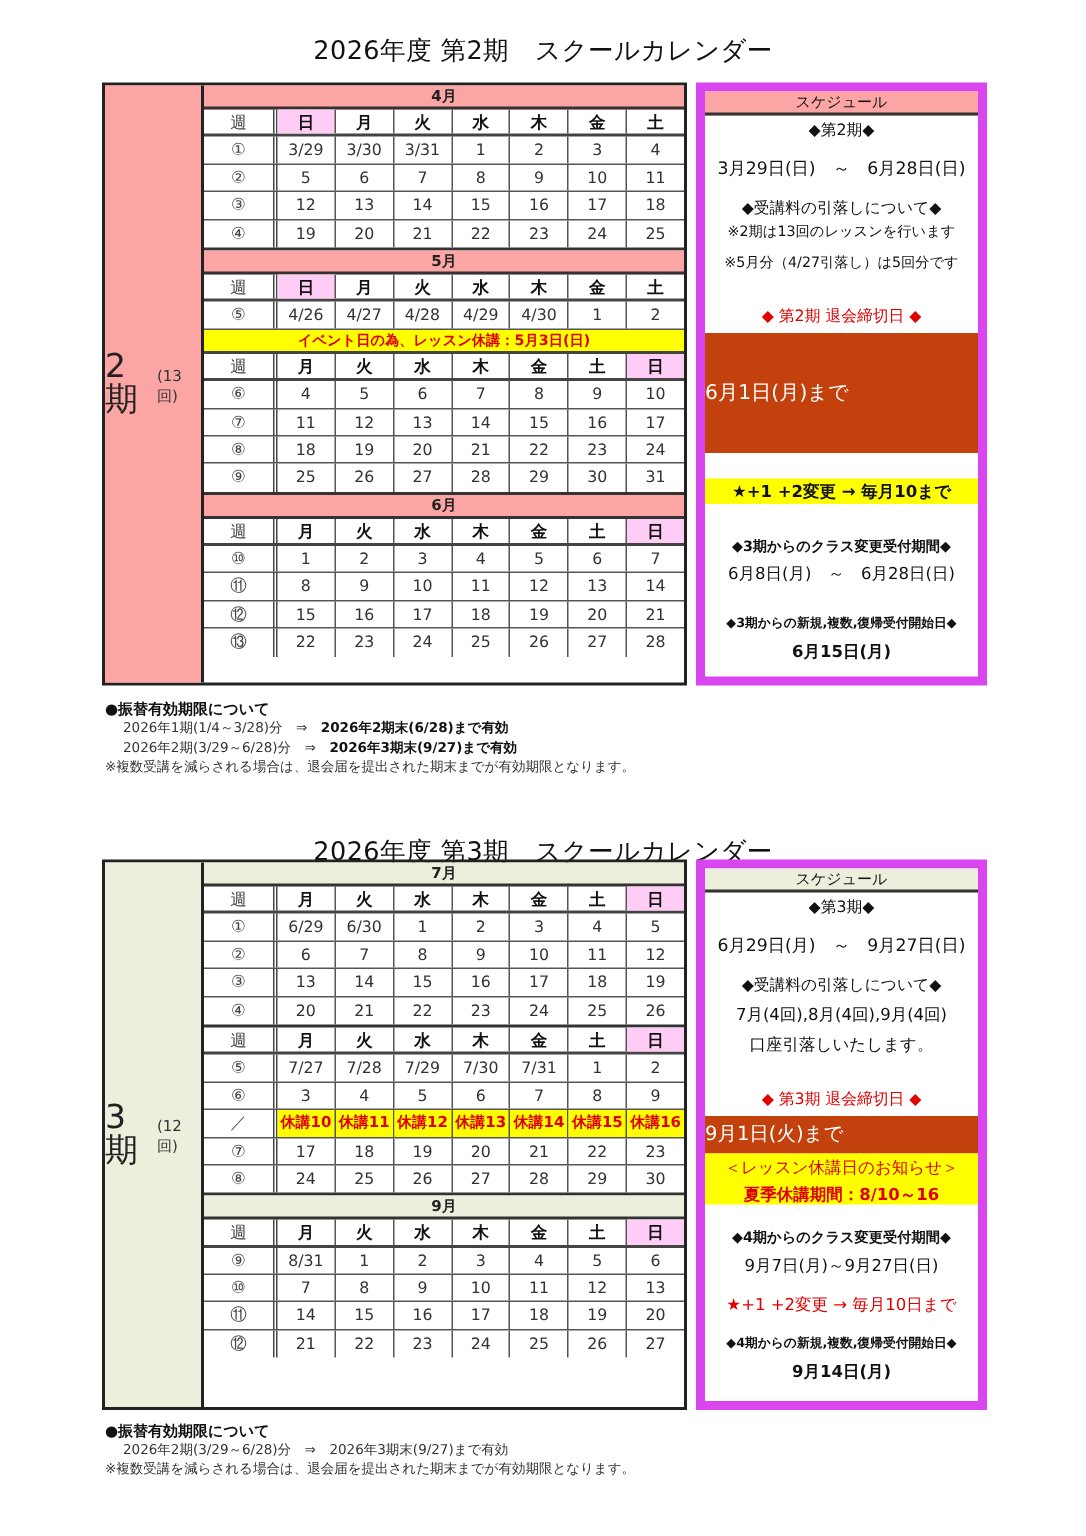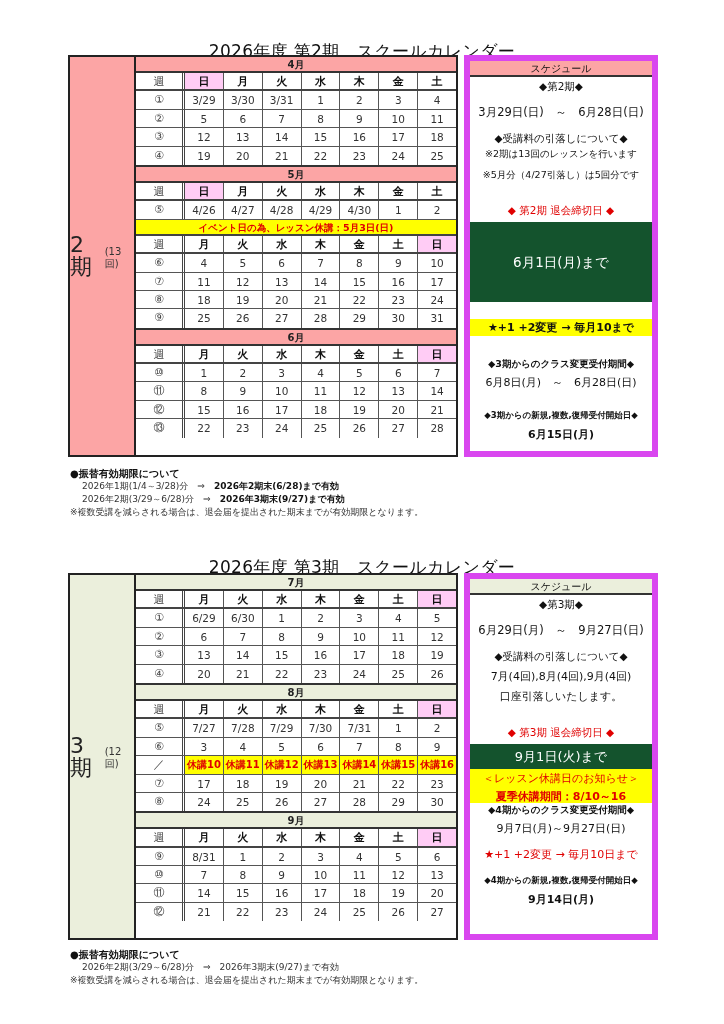--- a/index.html
+++ b/index.html
@@ -24,35 +24,35 @@
   .month-block { border-bottom: 2px solid #333; }
   .month-block:last-child { border-bottom: none; }
 
   .sched { position: absolute; left: 464px; width: 194px; border: 6px solid #d946ef; }
   .sched-hdr { height: 16px; text-align: center; font-size: 10px; line-height: 15px; border-bottom: 2px solid #333; color: #111; }
   .sline { text-align: center; font-size: 10.5px; color: #111; white-space: nowrap; }
   .sline.bold { font-weight: bold; }
   .sline.sm { font-size: 9.5px; }
   .sline.xs { font-size: 8.5px; }
   .red { color: #e00000; }
-  .redbox { background: #14532d; color: #fff; text-align: center; font-size: 13px; }
+  .redbox { background: #c2410c; color: #fff; text-align: left; font-size: 13px; }
   .yellowbox { background: #ffff00; text-align: center; }
 
   .notes { position: absolute; left: 70px; font-size: 9px; color: #333; line-height: 13px; }
   .notes .nh { font-weight: bold; font-size: 10px; color: #111; }
   .notes .ind { padding-left: 12px; }
   .notes b { color: #111; }
 
   .p2 .month-hdr, .p2 .sched-hdr, .p2 .period-label { background: #fca5a5; }
   .p3 .month-hdr, .p3 .sched-hdr, .p3 .period-label { background: #ebefdc; }
 </style>
 </head>
 <body>
 
-<div class="title" style="top:40px;">2026年度 第2期　スクールカレンダー</div>
+<div class="title" style="top:22px;">2026年度 第2期　スクールカレンダー</div>
 
 <div class="cal-wrap p2" style="top:55px; height:402px;">
   <div class="period-label">
     <div class="period-big">2期</div>
     <div class="period-count">(13回)</div>
   </div>
   <div class="cal-body" id="p2-body">
       <div class="month-block">
         <div class="month-hdr">4月</div>
         <div class="row dow-row">
@@ -314,21 +314,20 @@
           <div class="cell">20</div>
           <div class="cell">21</div>
           <div class="cell">22</div>
           <div class="cell">23</div>
           <div class="cell">24</div>
           <div class="cell">25</div>
           <div class="cell">26</div>
         </div>
       </div>
       <div class="month-block">
-        <div class="month-hdr">8月</div>
         <div class="row dow-row">
           <div class="cell wk">週</div>
           <div class="cell dow">月</div>
           <div class="cell dow">火</div>
           <div class="cell dow">水</div>
           <div class="cell dow">木</div>
           <div class="cell dow">金</div>
           <div class="cell dow">土</div>
           <div class="cell dow sun">日</div>
         </div>
@@ -445,21 +444,21 @@
   <div class="sline" style="margin-top:11px; font-size:11.5px;">6月29日(月)　～　9月27日(日)</div>
   <div class="sline" style="margin-top:12px;">◆受講料の引落しについて◆</div>
   <div class="sline" style="margin-top:5px; font-size:11px;">7月(4回),8月(4回),9月(4回)</div>
   <div class="sline" style="margin-top:5px; font-size:11px;">口座引落しいたします。</div>
   <div class="sline red" style="margin-top:22px;">◆ 第3期 退会締切日 ◆</div>
   <div class="redbox" style="margin-top:4px; height:25px; line-height:25px; font-size:13px;">9月1日(火)まで</div>
   <div class="yellowbox" style="height:34px; padding-top:2px;">
     <div class="sline red" style="font-size:11px;">＜レッスン休講日のお知らせ＞</div>
     <div class="sline red bold" style="font-size:11px; margin-top:3px;">夏季休講期間：8/10～16</div>
   </div>
-  <div class="sline sm bold" style="margin-top:1px;">◆4期からのクラス変更受付期間◆</div>
+  <div class="sline sm bold" style="margin-top:16px;">◆4期からのクラス変更受付期間◆</div>
   <div class="sline" style="margin-top:4px; font-size:11px;">9月7日(月)～9月27日(日)</div>
   <div class="sline red" style="margin-top:11px; font-size:11px;">★+1 +2変更 → 毎月10日まで</div>
   <div class="sline xs bold" style="margin-top:13px;">◆4期からの新規,複数,復帰受付開始日◆</div>
   <div class="sline bold" style="margin-top:5px; font-size:11px;">9月14日(月)</div>
 </div>
 
 <div class="notes" style="top:948px;">
   <div class="nh">●振替有効期限について</div>
   <div class="ind">2026年2期(3/29～6/28)分　⇒　2026年3期末(9/27)まで有効</div>
   <div>※複数受講を減らされる場合は、退会届を提出された期末までが有効期限となります。</div>

